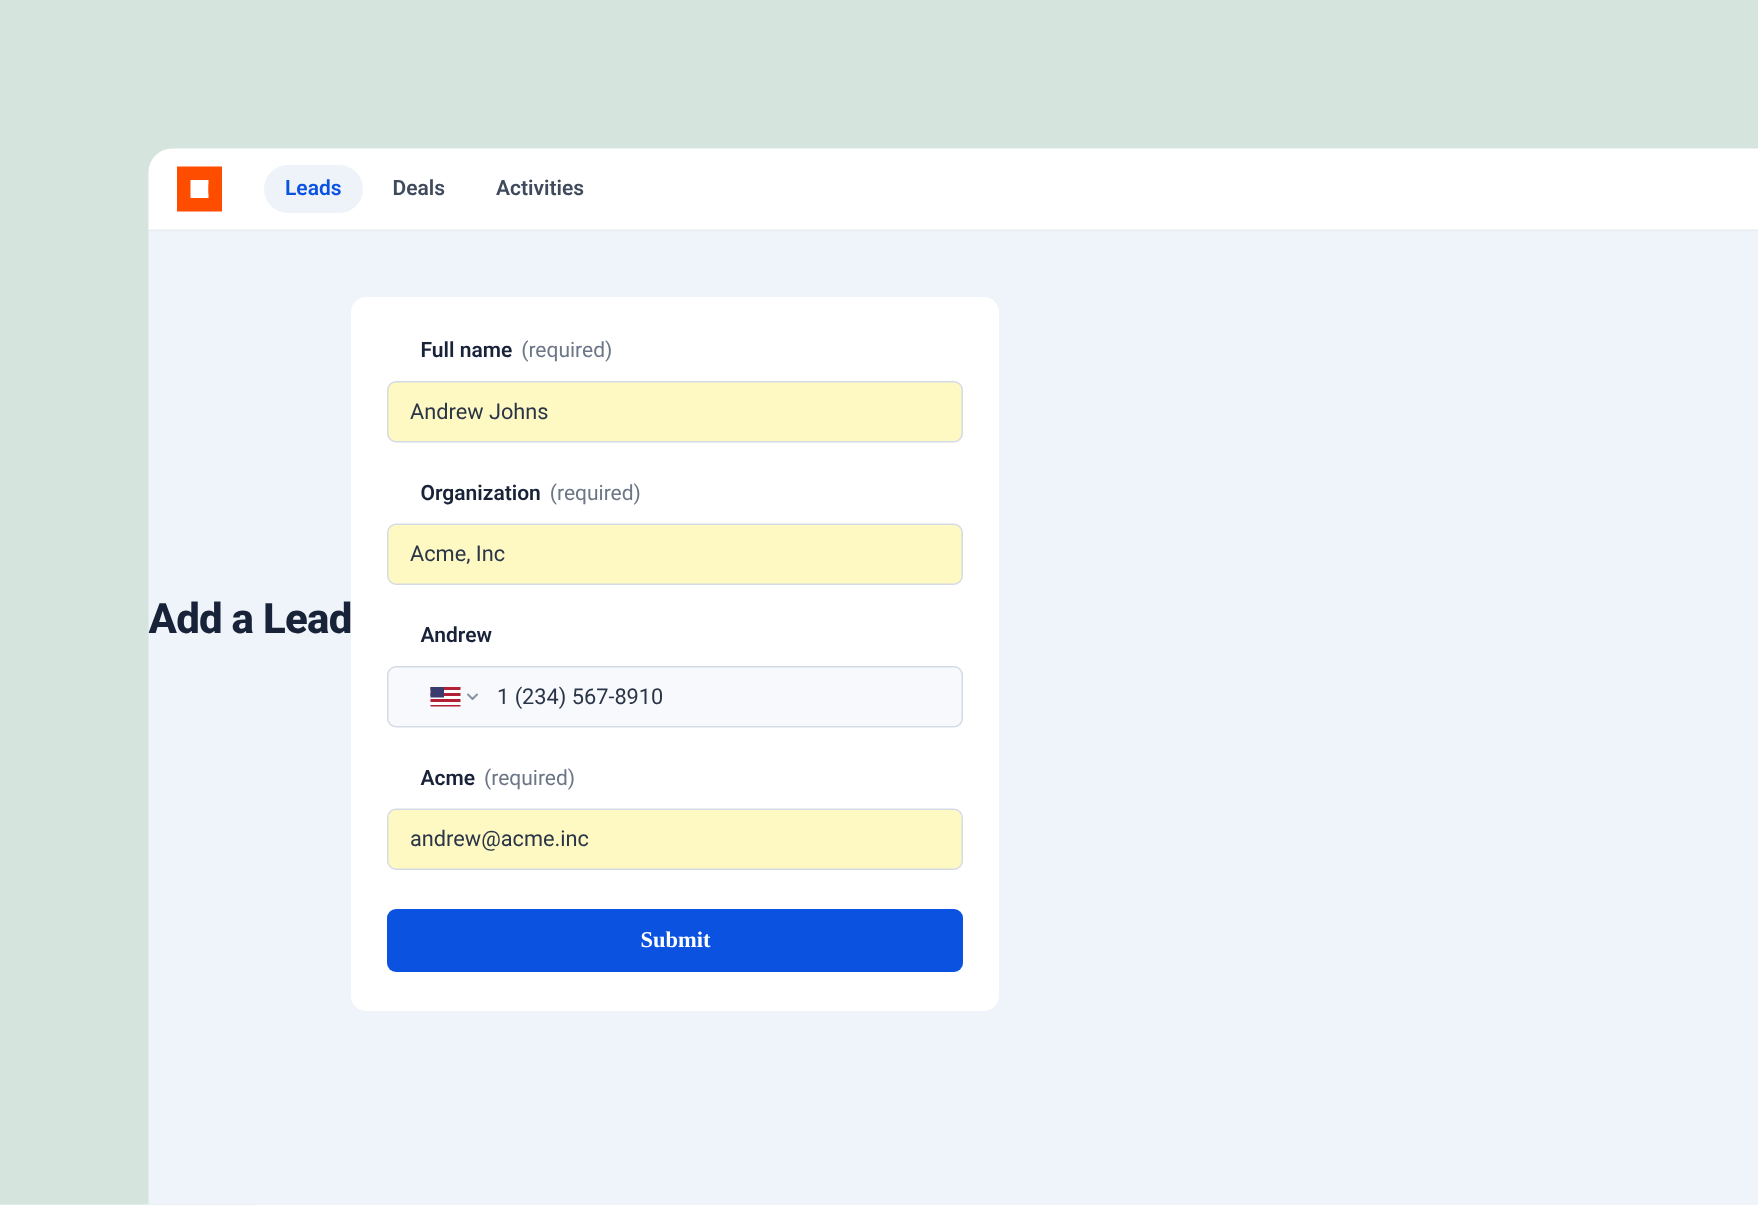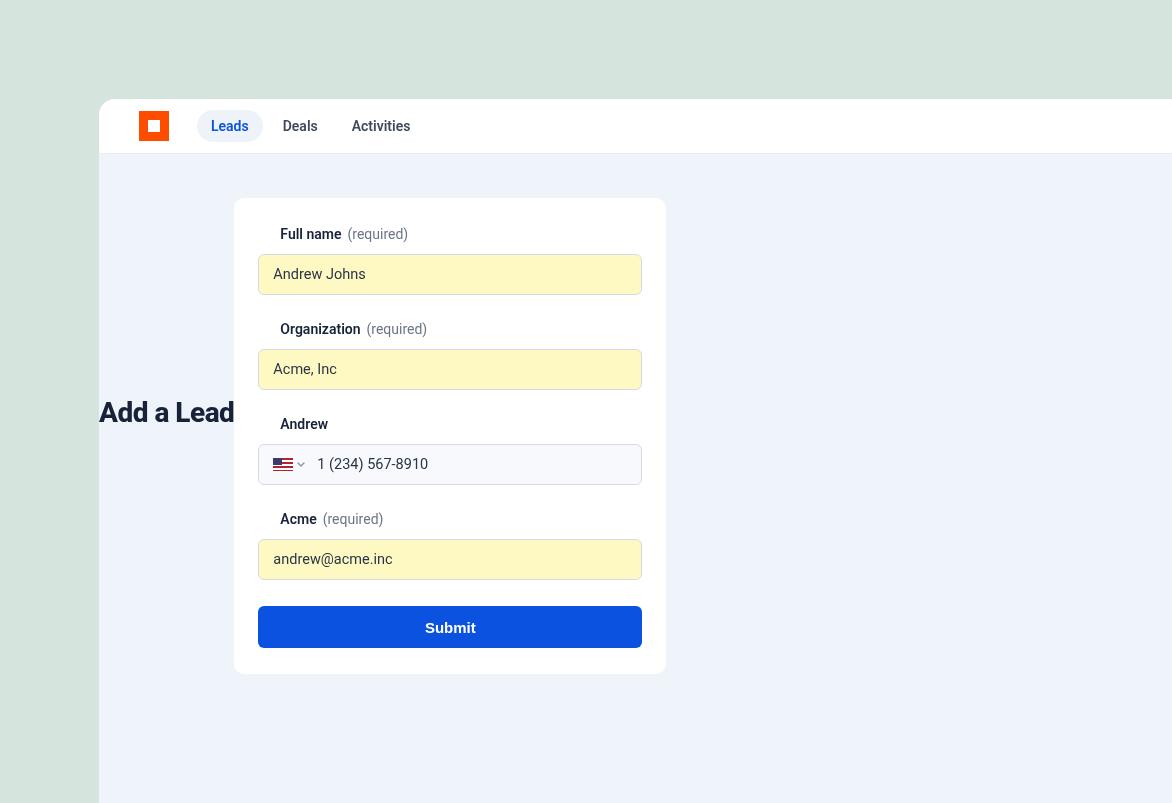--- a/index.html
+++ b/index.html
@@ -18,21 +18,21 @@
       bottom: 0;
       background: #eff3fa;
       border-top-left-radius: 16px;
       overflow: hidden;
     }
     .topbar {
       background: #ffffff;
       height: 55px;
       display: flex;
       align-items: center;
-      padding: 0 40px;
+      padding: 0 19px;
       border-bottom: 1px solid #e7ebf2;
     }
     .logo {
       width: 30px;
       height: 30px;
       background: #ff4d00;
       display: flex;
       align-items: center;
       justify-content: center;
       margin-right: 28px;
@@ -123,21 +123,21 @@
       font-family: inherit;
     }
     .phone-wrap {
       display: flex;
       align-items: center;
       width: 100%;
       height: 41px;
       border: 1px solid #d5dbe6;
       border-radius: 6px;
       background: #f7f9fc;
-      padding-left: 14px;
+      padding-left: 28px;
       justify-content: center;
     }
     .flag {
       width: 20px;
       height: 13px;
       position: relative;
       background: linear-gradient(
         to bottom,
         #b22234 0%, #b22234 15%,
         #ffffff 15%, #ffffff 30%,
@@ -174,21 +174,21 @@
     .submit {
       width: 100%;
       height: 42px;
       background: #0b52e1;
       color: #ffffff;
       border: none;
       border-radius: 6px;
       font-size: 15px;
       font-weight: 700;
       cursor: pointer;
-      font-family: Liberation Sans, sans-serif;
+      font-family: Liberation Serif, serif;
     }
   </style>
 </head>
 <body>
 
 <div class="app-window">
   <div class="topbar">
     <div class="logo">
       <div class="logo-inner"></div>
     </div>

